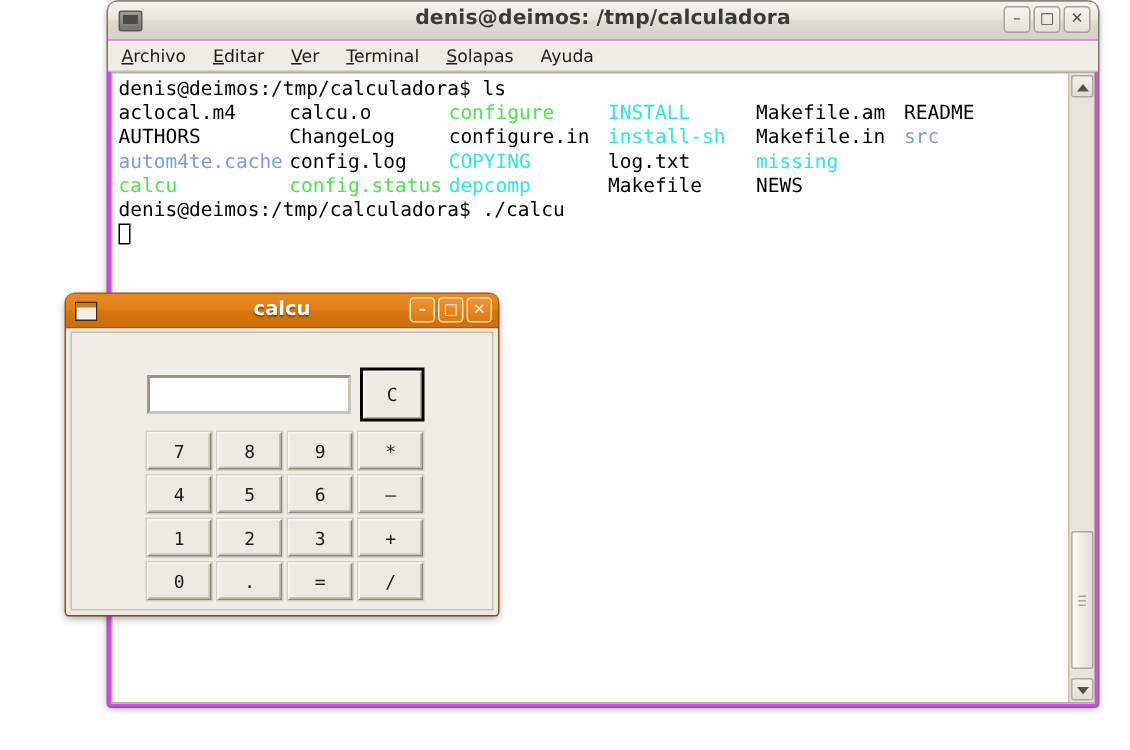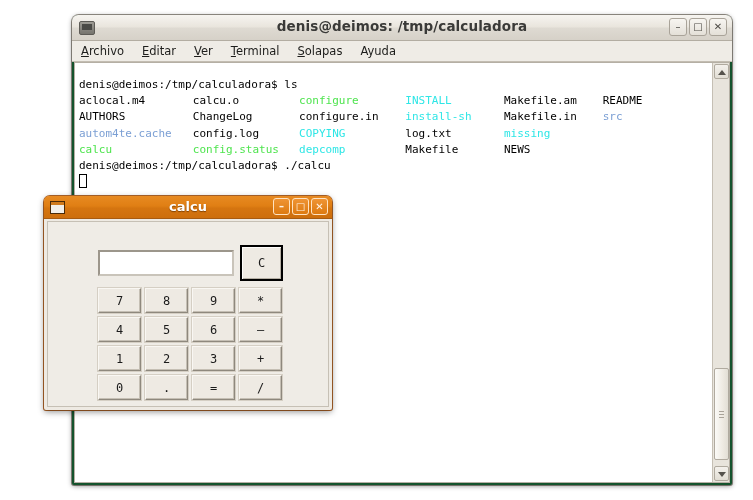--- a/index.html
+++ b/index.html
@@ -7,24 +7,24 @@
     width: 753px; height: 500px;
     background: #ffffff;
     overflow: hidden;
     font-family: "DejaVu Sans", sans-serif;
   }
   #root { position: relative; width: 753px; height: 500px; background:#ffffff; }
 
   
   .term-window {
     position: absolute;
-    left: 72px; top: 15px;
+    left: 72px; top: 1px;
     width: 660px; height: 470px;
     border-radius: 7px 7px 2px 2px;
-    background: #14532d;
+    background: #d946ef;
     box-shadow: 0 1px 5px rgba(0,0,0,0.45), 0 0 0 1px #9b968d;
     box-sizing: border-box;
   }
   .term-titlebar {
     position: relative;
     height: 25px;
     border-radius: 6px 6px 0 0;
     background: linear-gradient(to bottom, #f6f4f0 0%, #e9e5dd 48%, #dedad2 52%, #d6d1c8 100%);
     border-bottom: 1px solid #b3ada2;
     display: flex; align-items: center;
@@ -84,24 +84,24 @@
   .term-body {
     position: absolute;
     left: 2px; top: 47px; right: 2px; bottom: 2px;
     background: #ffffff;
     border: 1px solid #b5afa4;
     box-sizing: border-box;
     display: flex;
   }
   .term-screen {
     flex: 1 1 auto;
-    padding: 14px 0 0 4px;
+    padding: 3px 0 0 4px;
     overflow: hidden;
     font-family: "DejaVu Sans Mono", monospace;
-    font-size: 11px;
+    font-size: 13px;
     line-height: 16.2px;
     color: #000000;
     white-space: pre;
   }
   .term-line { height: 16.2px; }
   .cursor-block {
     display: inline-block;
     width: 8px; height: 14px;
     border: 1.5px solid #000;
     box-sizing: border-box;

